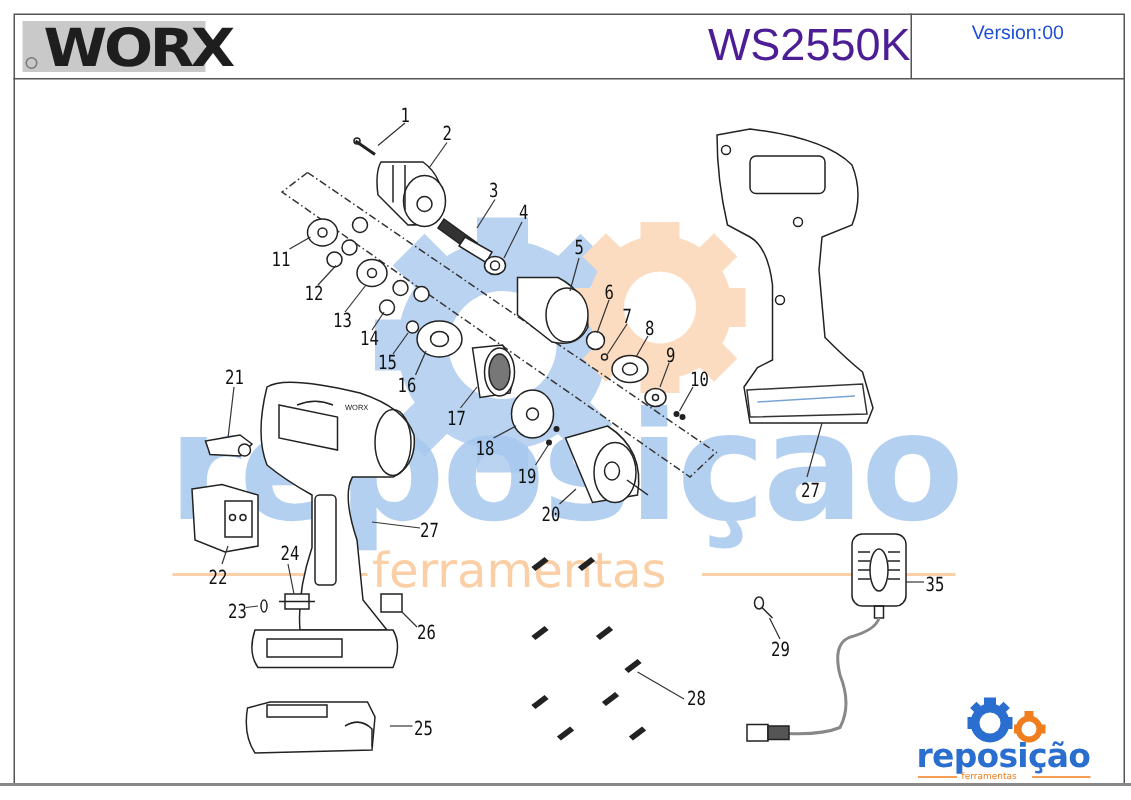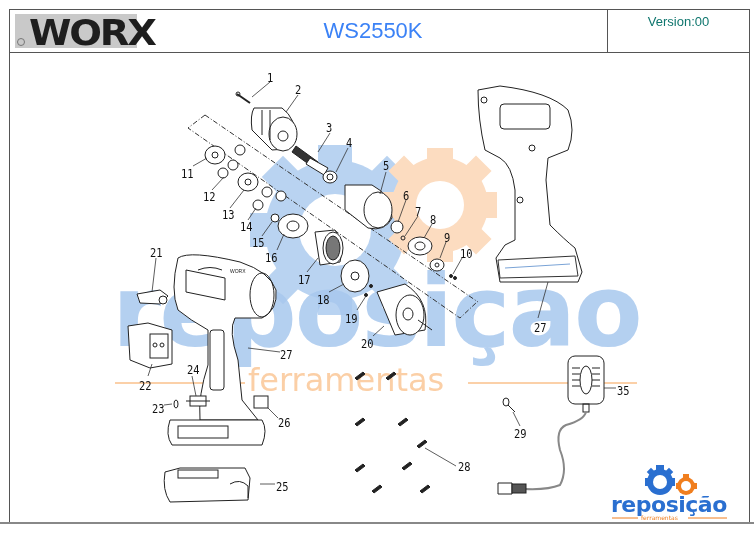--- a/index.html
+++ b/index.html
@@ -3,22 +3,22 @@
 <meta charset="utf-8">
 <style>
   html, body { margin:0; padding:0; background:#ffffff; }
   body { width:754px; height:533px; position:relative; overflow:hidden; font-family:"Liberation Sans", sans-serif; }
   .frame { position:absolute; left:9px; top:9px; width:741px; height:514px; border:1px solid #555; box-sizing:border-box; }
   .bottom-rule { position:absolute; left:0; top:522px; width:754px; height:2px; background:#888; }
   .header { position:absolute; left:9px; top:9px; width:741px; height:44px; border-bottom:1px solid #555; box-sizing:border-box; }
   .logo-box { position:absolute; left:6px; top:5px; width:122px; height:34px; background:#c9c9c9; }
   .logo-text { position:absolute; left:14px; top:0px; font-family:"DejaVu Sans", sans-serif; font-weight:900; font-size:35px; letter-spacing:-2px; color:#1e1e1e; line-height:38px; transform:scaleX(1.1); transform-origin:left; }
   .logo-reg { position:absolute; left:2px; top:24px; width:6px; height:6px; border:1px solid #777; border-radius:50%; }
-  .model { position:absolute; left:130px; width:468px; top:0; height:43px; line-height:43px; text-align:center; font-size:22px; color:#3b82f6; }
-  .vd-cell { position:absolute; left:598px; top:0; width:142px; height:43px; border-left:1px solid #555; box-sizing:border-box; text-align:center; font-size:13px; color:#0f766e; line-height:17px; padding-top:4px; }
+  .model { position:absolute; left:130px; width:468px; top:0; height:43px; line-height:43px; text-align:right; font-size:30px; color:#4c1d95; }
+  .vd-cell { position:absolute; left:598px; top:0; width:142px; height:43px; border-left:1px solid #555; box-sizing:border-box; text-align:center; font-size:13px; color:#1d4ed8; line-height:17px; padding-top:4px; }
   .callout { position:absolute; font-family:"DejaVu Sans Mono", monospace; font-size:13px; color:#111; transform:scaleX(0.8); transform-origin:left; }
   svg.art { position:absolute; left:0; top:0; }
   .wm-text { position:absolute; font-family:"DejaVu Sans", sans-serif; font-weight:bold; }
 </style>
 </head>
 <body>
 
 <div class="frame"></div>
 <div class="bottom-rule"></div>
 

